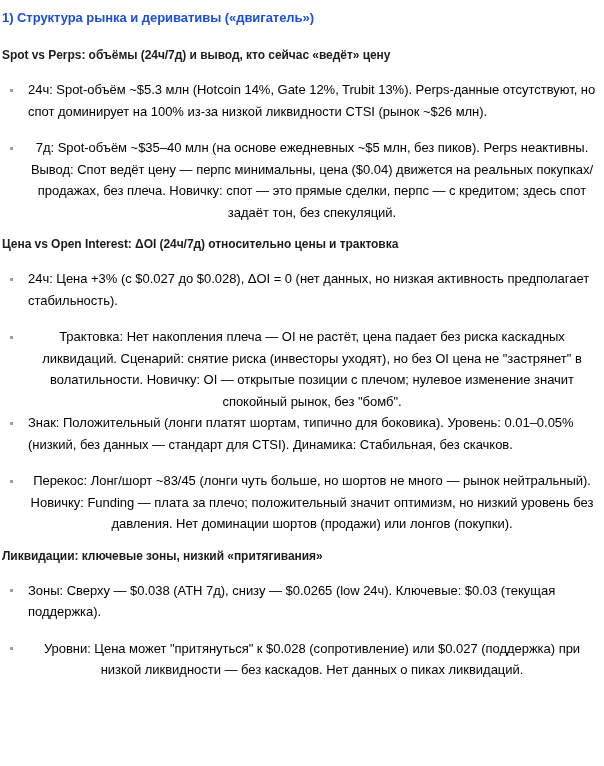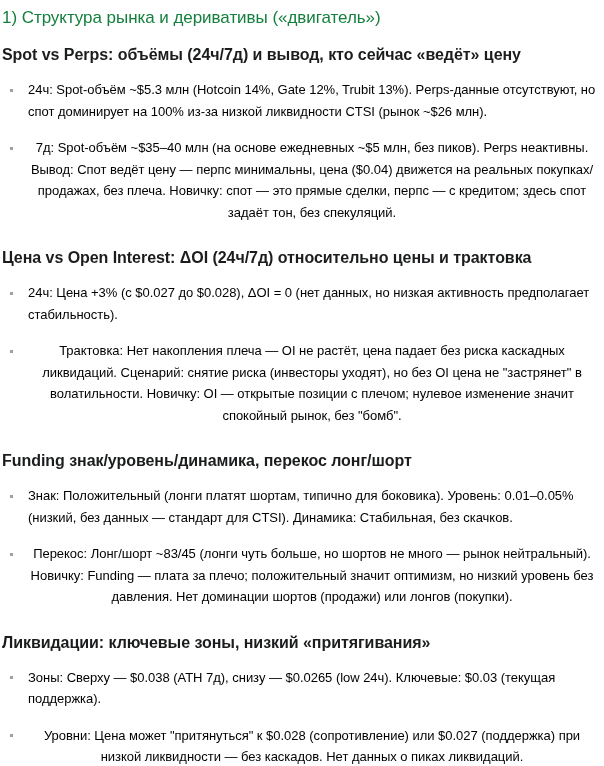--- a/index.html
+++ b/index.html
@@ -14,37 +14,37 @@
     font-family: "Liberation Sans", "DejaVu Sans", sans-serif;
     color: #202124;
     -webkit-font-smoothing: antialiased;
   }
   .doc {
     width: 604px;
     padding: 8px 8px 0 2px;
     box-sizing: border-box;
   }
   h2.section-title {
-    font-size: 17px;
-    font-weight: normal;
+    font-size: 13px;
+    font-weight: bold;
     line-height: 20px;
     margin: 0 0 18px 0;
-    color: #15803d;
+    color: #1d4ed8;
     letter-spacing: -0.05px;
   }
   h3.sub-heading {
-    font-size: 16px;
+    font-size: 12px;
     font-weight: bold;
     line-height: 18px;
     margin: 0 0 15px 0;
     color: #1b1c1d;
     letter-spacing: -0.05px;
   }
   h3.sub-heading.spaced {
-    margin-top: 26px;
+    margin-top: 12px;
   }
   ul.bullets {
     list-style: none;
     margin: 0 0 0 0;
     padding: 0;
   }
   ul.bullets li {
     position: relative;
     padding-left: 26px;
     margin-bottom: 15px;
@@ -90,21 +90,20 @@
       </ul>
       <h3 class="sub-heading spaced">Цена vs Open Interest: ΔOI (24ч/7д) относительно цены и трактовка</h3>
       <ul class="bullets">
         <li>
           <span class="li-line">24ч: Цена +3% (с $0.027 до $0.028), ΔOI = 0 (нет данных, но низкая активность предполагает стабильность).</span>
         </li>
         <li>
           <span class="li-line">Трактовка: Нет накопления плеча — OI не растёт, цена падает без риска каскадных ликвидаций. Сценарий: снятие риска (инвесторы уходят), но без OI цена не "застрянет" в волатильности. Новичку: OI — открытые позиции с плечом; нулевое изменение значит спокойный рынок, без "бомб".</span>
         </li>
       </ul>
-      <h3 class="sub-heading spaced">Funding знак/уровень/динамика, перекос лонг/шорт</h3>
       <ul class="bullets">
         <li>
           <span class="li-line">Знак: Положительный (лонги платят шортам, типично для боковика). Уровень: 0.01–0.05% (низкий, без данных — стандарт для CTSI). Динамика: Стабильная, без скачков.</span>
         </li>
         <li>
           <span class="li-line">Перекос: Лонг/шорт ~83/45 (лонги чуть больше, но шортов не много — рынок нейтральный).</span>
           <span class="li-line">Новичку: Funding — плата за плечо; положительный значит оптимизм, но низкий уровень без давления. Нет доминации шортов (продажи) или лонгов (покупки).</span>
         </li>
       </ul>
       <h3 class="sub-heading spaced">Ликвидации: ключевые зоны, низкий «притягивания»</h3>

